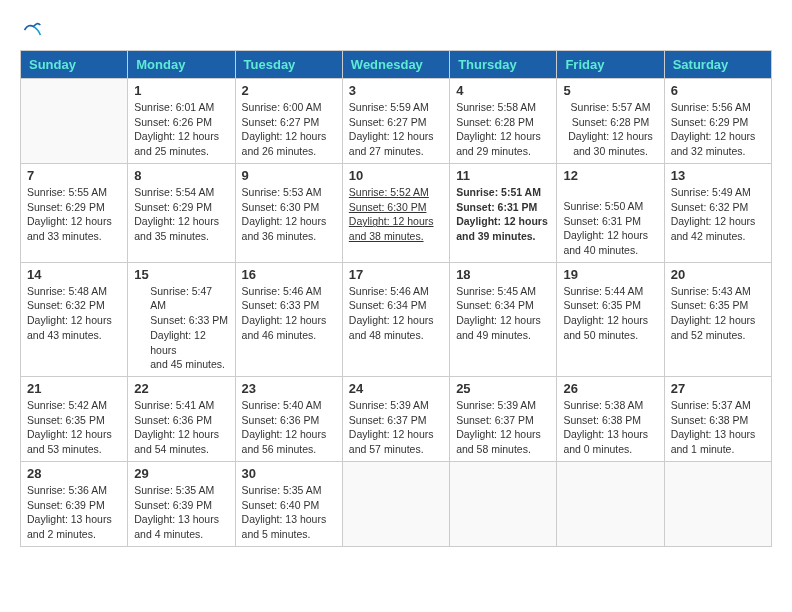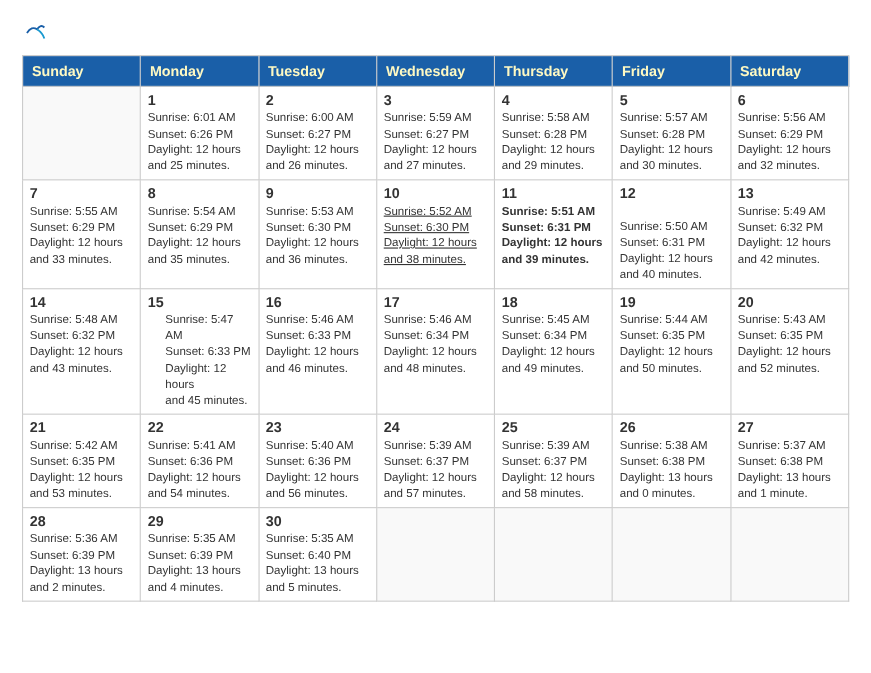--- a/index.html
+++ b/index.html
@@ -51,21 +51,21 @@
     .subtitle {
       font-size: 16px;
       color: #333;
     }
     .calendar {
       width: 100%;
       border-collapse: collapse;
     }
     .calendar th {
       background-color: #1a5fa8;
-      color: #fef9c3;
+      color: #5eead4;
       padding: 6px 8px;
       text-align: left;
       font-size: 13px;
       border: 1px solid #ccc;
     }
     .calendar td {
       border: 1px solid #ccc;
       vertical-align: top;
       padding: 4px 6px;
       font-size: 11px;
@@ -145,21 +145,21 @@
         </td>
         <td>
           <div class="cell-day">4</div>
           <div class="cell-info" style="white-space: pre-line;">Sunrise: 5:58 AM
 Sunset: 6:28 PM
 Daylight: 12 hours
 and 29 minutes.</div>
         </td>
         <td>
           <div class="cell-day">5</div>
-          <div class="cell-info" style="white-space: pre-line;">Sunrise: 5:57 AM
+          <div class="cell-info" style="white-space: pre-line; text-align: center;">Sunrise: 5:57 AM
 Sunset: 6:28 PM
 Daylight: 12 hours
 and 30 minutes.</div>
         </td>
         <td>
           <div class="cell-day">6</div>
           <div class="cell-info" style="white-space: pre-line;">Sunrise: 5:56 AM
 Sunset: 6:29 PM
 Daylight: 12 hours
 and 32 minutes.</div>

